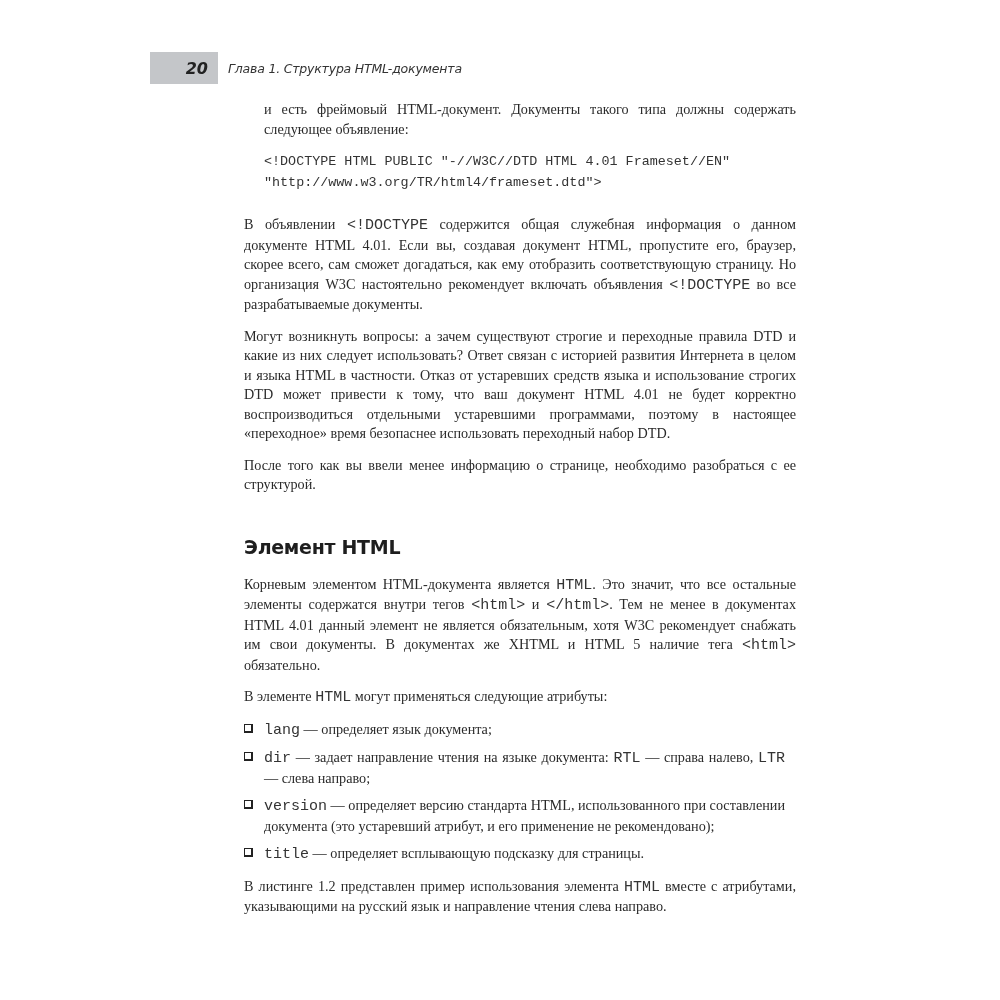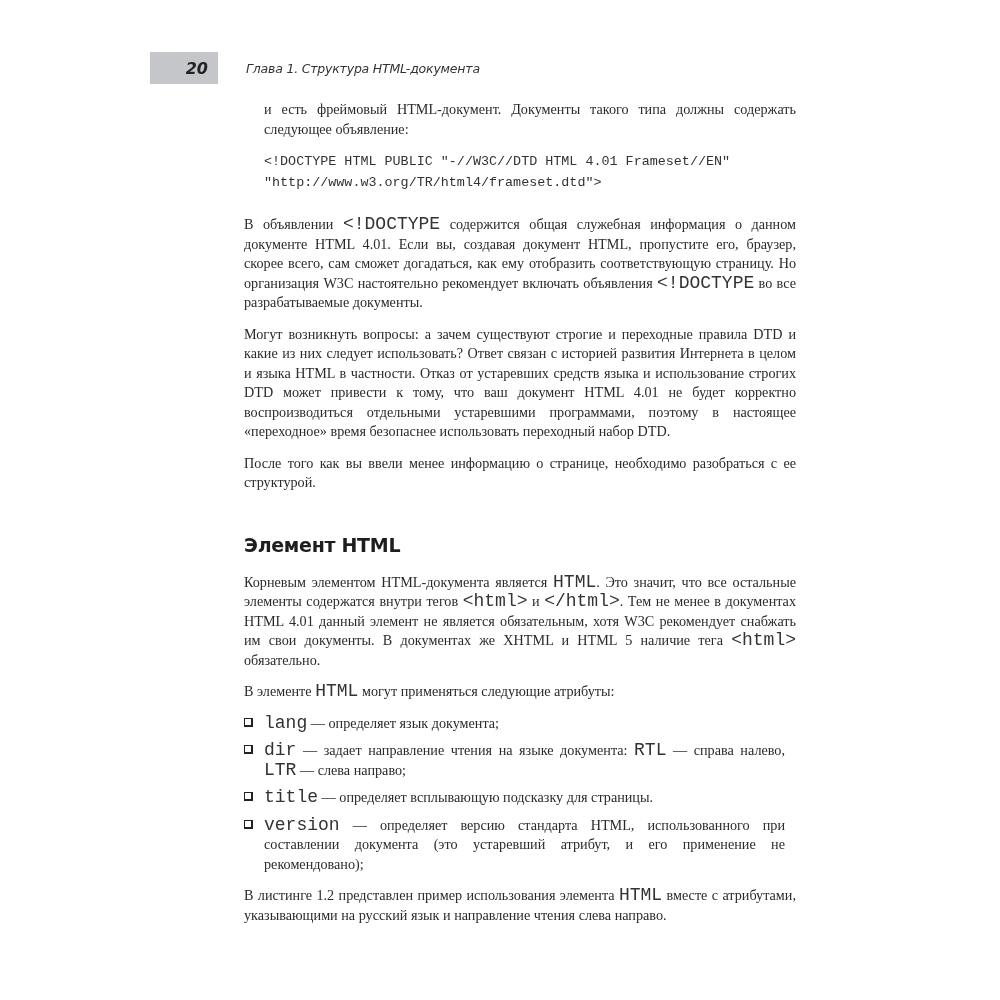--- a/index.html
+++ b/index.html
@@ -31,21 +31,21 @@
       align-items: center;
       justify-content: flex-end;
       box-sizing: border-box;
       padding-right: 10px;
       font-family: "DejaVu Sans", sans-serif;
       font-weight: bold;
       font-size: 16px;
       color: #222;
     }
     .chapter-title {
-      margin-left: 28px;
+      margin-left: 10px;
       font-family: "DejaVu Sans", sans-serif;
       font-size: 12.5px;
       color: #333;
       letter-spacing: -0.2px;
     }
     .content {
       position: absolute;
       left: 244px;
       top: 100px;
       width: 552px;
@@ -64,21 +64,21 @@
     .code-block {
       margin: 0 0 22px 20px;
       font-family: "Liberation Mono", monospace;
       font-size: 13.4px;
       line-height: 21px;
       white-space: pre;
       color: #333;
     }
     .mono {
       font-family: "Liberation Mono", monospace;
-      font-size: 18px;
+      font-size: 15px;
       color: #333;
     }
     .section-heading {
       margin: 40px 0 16px 0;
       font-family: "DejaVu Sans", sans-serif;
       font-weight: bold;
       font-size: 19px;
       line-height: 24px;
       color: #1e1e1e;
       letter-spacing: -0.3px;
@@ -135,22 +135,22 @@
   <p><span>В элементе </span><span class="mono">HTML</span><span> могут применяться следующие атрибуты:</span></p>
 
   <ul class="attr-list">
     <li>
       <span class="checkbox-icon"></span><span class="mono">lang</span><span> — определяет язык документа;</span>
     </li>
     <li>
       <span class="checkbox-icon"></span><span class="mono">dir</span><span> — задает направление чтения на языке документа: </span><span class="mono">RTL</span><span> — справа налево, </span><span class="mono">LTR</span><span> — слева направо;</span>
     </li>
     <li>
-      <span class="checkbox-icon"></span><span class="mono">title</span><span> — определяет всплывающую подсказку для страницы.</span>
+      <span class="checkbox-icon"></span><span class="mono">version</span><span> — определяет версию стандарта HTML, использованного при составлении документа (это устаревший атрибут, и его применение не рекомендовано);</span>
     </li>
     <li>
-      <span class="checkbox-icon"></span><span class="mono">version</span><span> — определяет версию стандарта HTML, использованного при составлении документа (это устаревший атрибут, и его применение не рекомендовано);</span>
+      <span class="checkbox-icon"></span><span class="mono">title</span><span> — определяет всплывающую подсказку для страницы.</span>
     </li>
   </ul>
 
   <p><span>В листинге 1.2 представлен пример использования элемента </span><span class="mono">HTML</span><span> вместе с атрибутами, указывающими на русский язык и направление чтения слева направо.</span></p>
 
 </div>
 
 </body></html>

